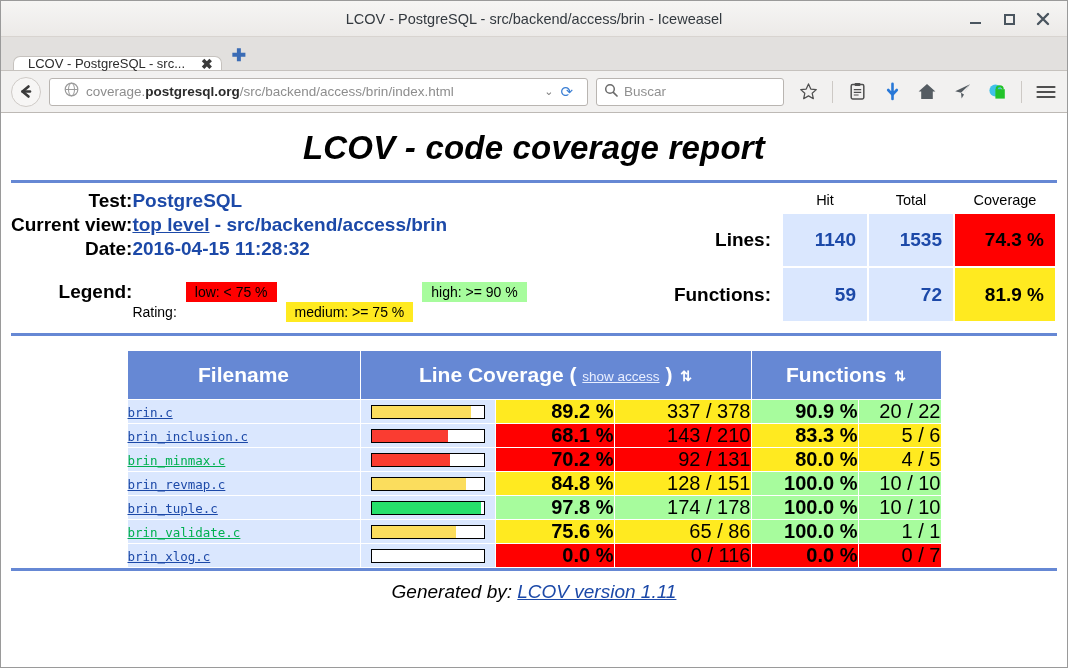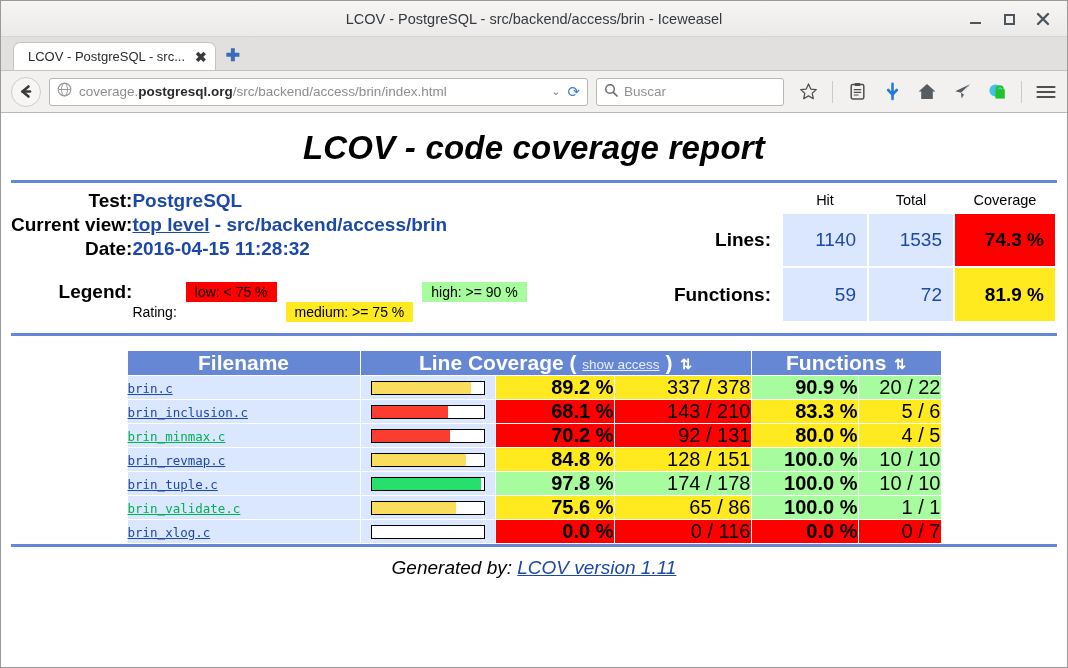--- a/index.html
+++ b/index.html
@@ -44,28 +44,28 @@
 
   
   .tabstrip {
     height: 34px; min-height: 34px;
     background: #e2e0de;
     display: flex; align-items: flex-end;
     padding-left: 12px;
     border-bottom: 1px solid #c6c2be;
   }
   .tab {
-    height: 28px;
+    height: 14px;
     background: #ffffff;
     border: 1px solid #c6c2be;
     border-bottom: none;
     border-radius: 7px 7px 0 0;
     display: flex; align-items: center;
     padding: 0 8px 0 14px;
-    gap: 10px;
+    gap: 16px;
     max-width: 260px;
   }
   .tab-label {
     font-size: 13px; color: #2b2b2b;
     white-space: nowrap; overflow: hidden; text-overflow: ellipsis;
   }
   .tab-close {
     font-size: 14px; color: #3a3a3a; font-weight: bold;
     line-height: 1; cursor: pointer;
   }
@@ -86,21 +86,21 @@
   .nav-back {
     width: 30px; height: 30px; border-radius: 50%;
     border: 1px solid #cfcbc7; background: #f7f6f5;
     display: flex; align-items: center; justify-content: center;
     color: #3b3b3b;
   }
   .urlbar {
     flex: 1; height: 28px;
     background: #ffffff; border: 1px solid #b9b5b1;
     border-radius: 3px;
-    display: flex; align-items: center; padding: 0 7px; gap: 7px;
+    display: flex; align-items: center; padding: 0 14px; gap: 7px;
     min-width: 0;
   }
   .globe { flex: 0 0 auto; }
   .url-text {
     flex: 1; font-size: 13.5px; color: #9a9a9a;
     white-space: nowrap; overflow: hidden; min-width: 0;
   }
   .url-text .dom { color: #2b2b2b; font-weight: bold; }
   .url-text .pre { color: #8d8d8d; }
   .url-caret { color: #7e7e7e; font-size: 11px; }
@@ -166,38 +166,38 @@
   table.stats th {
     font-weight: normal; font-size: 14.5px; color: #000;
     padding: 0 10px 2px 10px; text-align: center;
   }
   table.stats td.sl {
     font-weight: bold; font-size: 19px; text-align: right;
     padding-right: 10px; white-space: nowrap; color: #000;
   }
   table.stats td.num {
     background: #dae7fe; color: #1c49a8;
-    font-weight: normal; font-size: 19px;
+    font-weight: bold; font-size: 19px;
     text-align: right; padding: 1px 11px; min-width: 84px;
   }
   table.stats td.pct {
     font-weight: bold; font-size: 19px; color: #000;
     text-align: right; padding: 12px 11px; min-width: 100px;
   }
   .bg-red { background: #ff0000; }
   .bg-yellow { background: #ffea20; }
   .bg-green { background: #a7fc9d; }
 
   
   .table-area { padding: 14px 0 0 0; display: flex; justify-content: center; }
   table.cov { border-collapse: separate; border-spacing: 1px; }
   table.cov th {
     background: #6688d4; color: #ffffff;
     font-size: 21px; font-weight: bold;
-    padding: 0 14px;
+    padding: 12px 14px;
     text-align: center;
     white-space: nowrap;
   }
   th.th-file { width: 232px; }
   th.th-line { }
   th.th-fn { }
   .show-details {
     font-size: 13.5px; font-weight: normal;
     color: #e8eeff; text-decoration: underline;
     vertical-align: middle;

